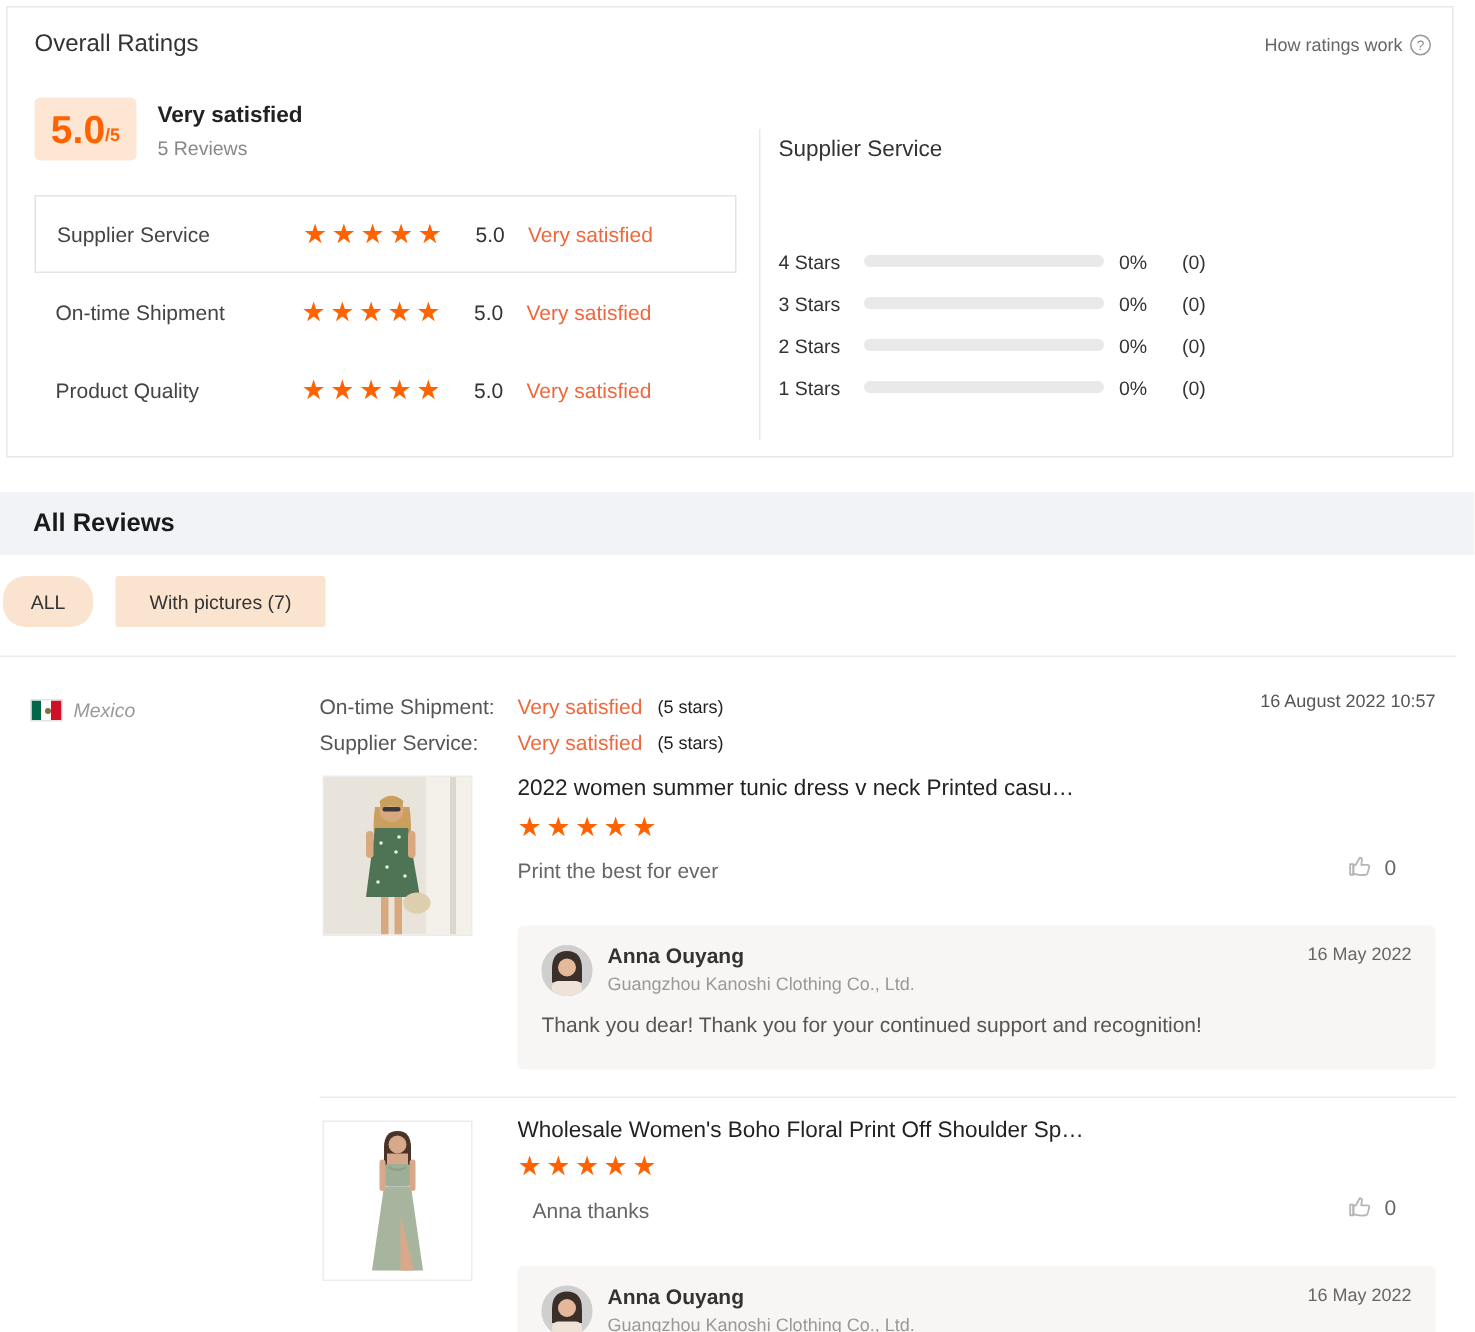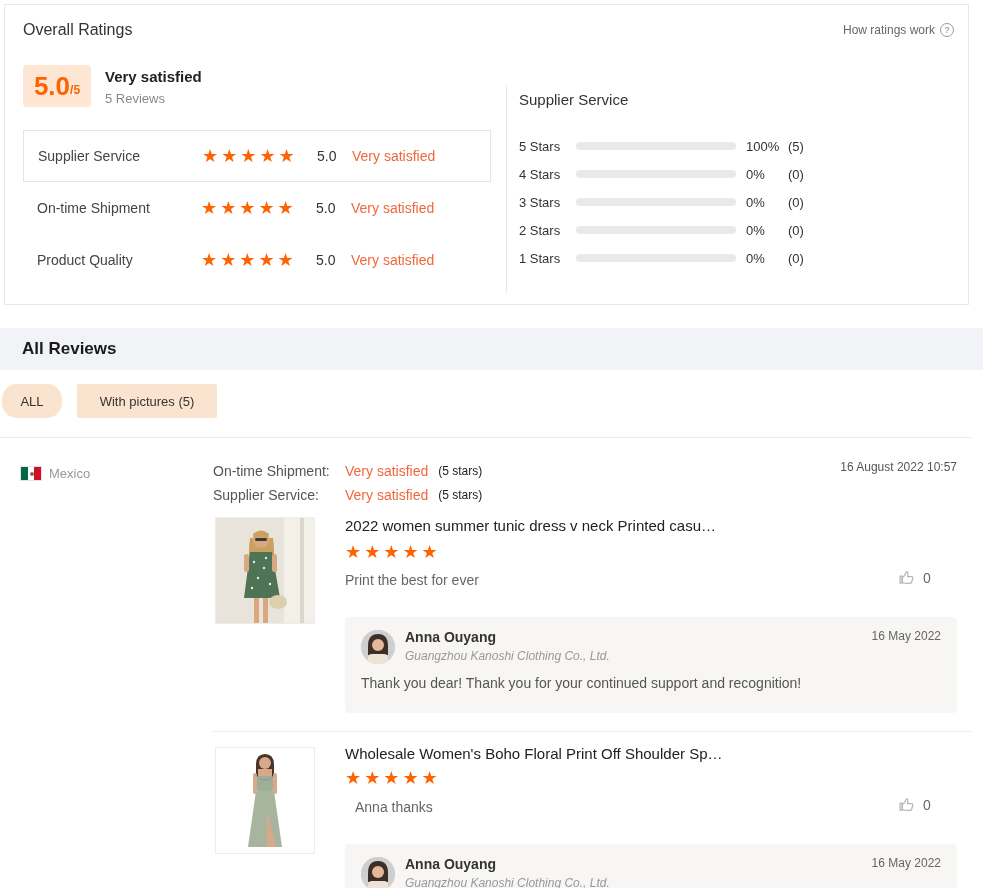--- a/index.html
+++ b/index.html
@@ -59,21 +59,21 @@
             background:var(--filter-bg); color:#333; font-size:13px; border-radius:2px;
             font-family:inherit; }
   .f-all { left:2px; width:60px;border-radius:15px; }
   .f-pics { left:77px; width:140px; }
 
   .hline { position:absolute; height:1px; background:#ebebeb; }
   .d-top { left:0; top:437px; width:971px; }
   .d-mid { left:213px; top:731px; width:758px; }
 
   
-  .country { position:absolute; left:20px; top:466px; display:flex; gap:7px; }
+  .country { position:absolute; left:20px; top:466px; display:flex; gap:7px;font-style:italic; }
   .flag { width:22px; height:15px; display:inline-block; position:relative;
           background:linear-gradient(90deg,#006847 0 33.3%,#fff 33.3% 66.6%,#ce1126 66.6% 100%);
           border:1px solid #e3e3e3; }
   .flag .emblem { position:absolute; left:9px; top:5px; width:4px; height:4px;
                   border-radius:50%; background:#8c6a3f; }
   .cname { font-size:13px; color:#999; }
 
   .attrs { position:absolute; left:213px; top:459px; }
   .arow { height:24px; display:flex; align-items:center; }
   .alabel { width:132px; font-size:14px; color:#555; }
@@ -102,21 +102,21 @@
   .l1 { top:569px; } .l2 { top:796px; }
   .likecount { font-size:14px; color:#666; }
   .thumbicon { display:inline-flex; }
 
   .reply { position:absolute; left:345px; width:612px; height:96px;
            background:var(--reply-bg); border-radius:4px; }
   .r1 { top:617px; } .r2 { top:844px; }
   .avatar { position:absolute; left:16px; top:13px; width:34px; height:34px;
             border-radius:50%; overflow:hidden; display:block; background:#cfcfcf; }
   .rname { position:absolute; left:60px; top:12px; font-size:14px; font-weight:bold; color:#333; }
-  .rcompany { position:absolute; left:60px; top:32px; font-size:12px; color:#999;font-style:italic; }
+  .rcompany { position:absolute; left:60px; top:32px; font-size:12px; color:#999; }
   .rrdate { position:absolute; right:16px; top:12px; font-size:12px; color:#666; }
   .rtext { position:absolute; left:16px; top:58px; right:16px; font-size:14px; color:#555; }
 </style>
 </head>
 <body>
 
 <div class="page">
 
   <section class="card">
     <h2 class="card-title">Overall Ratings</h2>
@@ -148,26 +148,20 @@
       <span class="mlabel">Product Quality</span>
       <span class="mstars">★★★★★</span>
       <span class="mscore">5.0</span>
       <span class="mverdict">Very satisfied</span>
     </div>
 
     <div class="vdivider"></div>
 
     <h3 class="btitle">Supplier Service</h3>
 
-    <div class="brow b1">
-      <span class="blabel">5 Stars</span>
-      <span class="track"><span class="fill" style="width: 100%;"></span></span>
-      <span class="bpercent">100%</span>
-      <span class="bcount">(5)</span>
-    </div>
     <div class="brow b2">
       <span class="blabel">4 Stars</span>
       <span class="track"><span class="fill" style="width: 0%;"></span></span>
       <span class="bpercent">0%</span>
       <span class="bcount">(0)</span>
     </div>
     <div class="brow b3">
       <span class="blabel">3 Stars</span>
       <span class="track"><span class="fill" style="width: 0%;"></span></span>
       <span class="bpercent">0%</span>
@@ -185,21 +179,21 @@
       <span class="bpercent">0%</span>
       <span class="bcount">(0)</span>
     </div>
   </section>
 
   <div class="section-bar">
     <h2 class="section-title">All Reviews</h2>
   </div>
 
   <button class="filter f-all">ALL</button>
-  <button class="filter f-pics">With pictures (5)</button>
+  <button class="filter f-pics">With pictures (7)</button>
 
   <div class="hline d-top"></div>
 
   <div class="country">
     <span class="flag">
         <i class="emblem"></i>
       </span>
     <span class="cname">Mexico</span>
   </div>
 

